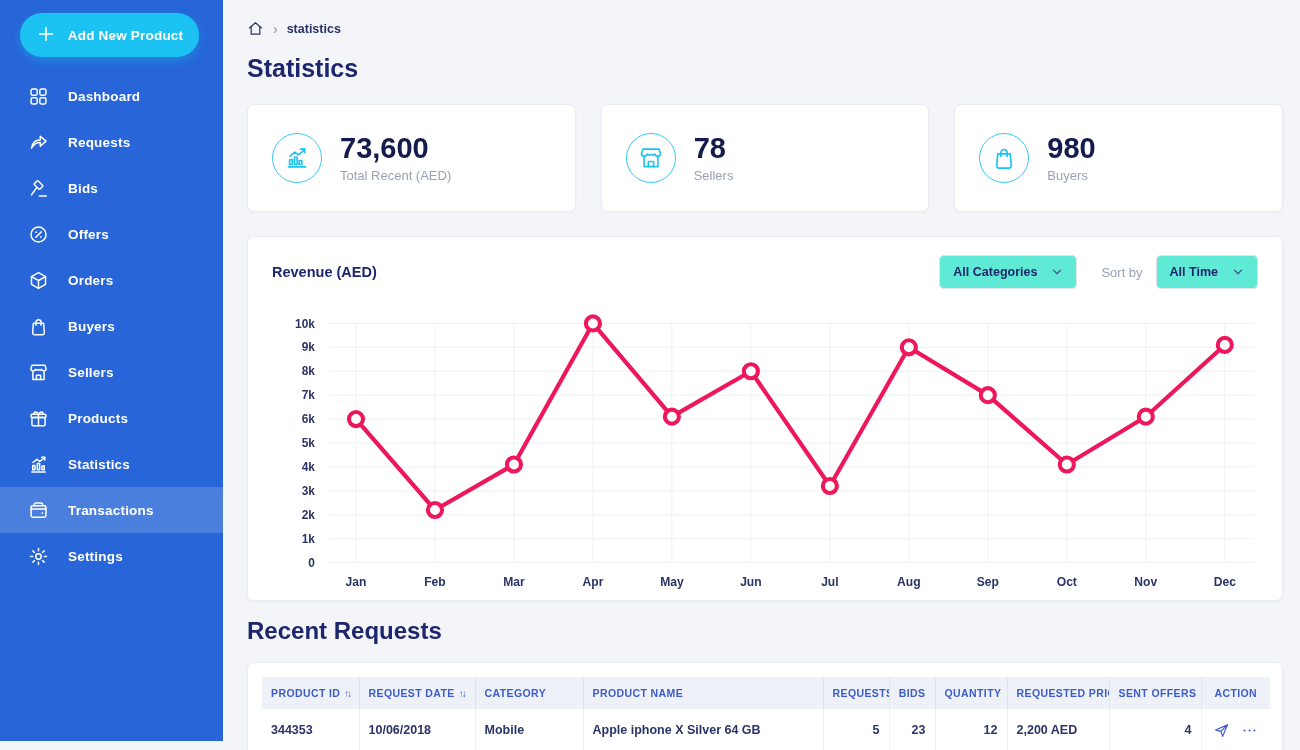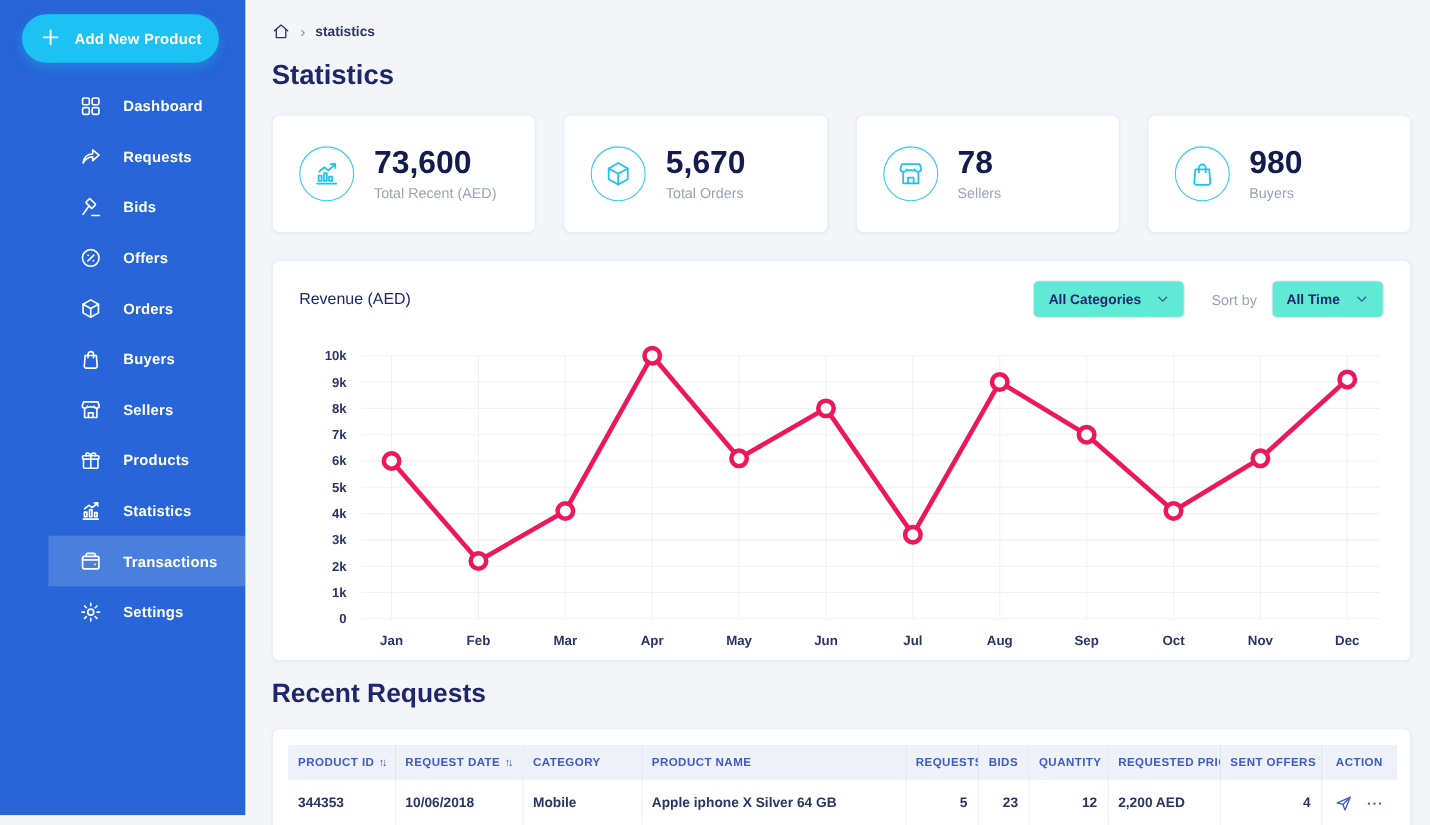--- a/index.html
+++ b/index.html
@@ -18,21 +18,21 @@
   }
   .add-btn {
     margin:13px 24px 16px 20px; height:44px;
     border:none; border-radius:22px;
     background:#1bc2f2; color:#fff;
     font-family:inherit; font-size:13.5px; font-weight:700;
     display:flex; align-items:center; justify-content:center; gap:12px;
     cursor:pointer; letter-spacing:.2px;
     box-shadow:0 4px 10px rgba(27,194,242,.35);
   }
-  .side-nav { display:flex; flex-direction:column;padding-left:44px; }
+  .side-nav { display:flex; flex-direction:column; }
   .side-item {
     display:flex; align-items:center; gap:19px;
     padding:12.5px 16px 12.5px 28px;
     font-size:13.5px; font-weight:700; letter-spacing:.2px;
     cursor:pointer; color:#fff;
   }
   .side-item.active { background:rgba(255,255,255,.17); }
   .side-item .icn { display:flex; width:21px; height:21px; }
   
   .main { flex:1; padding:20px 17px 0 24px; min-width:0; }
@@ -58,21 +58,21 @@
   }
   .card-value { font-size:29px; font-weight:700; color:#141b4d; line-height:1.05; }
   .card-label { font-size:13px; color:#9aa2b4; margin-top:5px; font-weight:400; }
   
   .chart-card {
     background:#fff; border:1px solid #e9edf3; border-radius:7px;
     padding:18px 24px 8px; margin-bottom:16px;
     box-shadow:0 1px 3px rgba(30,40,90,.04);
   }
   .chart-head { display:flex; align-items:center; margin-bottom:10px; }
-  .chart-title { flex:1; font-size:14.5px; font-weight:400; color:#1e266d; }
+  .chart-title { flex:1; font-size:14.5px; font-weight:700; color:#1e266d; }
   .select-box {
     border:1px solid #dfe3ec; border-radius:5px; height:34px;
     display:flex; align-items:center; gap:14px; padding:0 13px;
     font-size:12.5px; font-weight:700; color:#1e266d;
     background:#5eead4; cursor:pointer;
   }
   .select-box .chev { color:#4a548c; display:flex; }
   .sort-label { color:#9aa2b4; font-size:13px; font-weight:400; margin:0 13px 0 24px; }
   .chart-wrap svg { display:block; width:100%; height:auto; }
   
@@ -250,32 +250,20 @@
             <rect x="5.2" y="13.6" width="2.5" height="4.4"></rect>
             <rect x="9.6" y="11.4" width="2.5" height="6.6"></rect>
             <rect x="14" y="14.4" width="2.5" height="3.6"></rect>
             <path d="M5.6 10.2 10 6.5l3.3 2.6 5.6-4.7"></path>
             <path d="M15.4 3.8l3.6-.2.2 3.4"></path>
           </svg>
         </span>
         <span>
           <div class="card-value">73,600</div>
           <div class="card-label">Total Recent (AED)</div>
-        </span>
-      </div>
-      <div class="card">
-        <span class="icon-circle">
-          <svg viewBox="0 0 24 24" width="26" height="26" fill="none" stroke="currentColor" stroke-width="1.5" stroke-linecap="round" stroke-linejoin="round">
-            <path d="M12 3l8 4.5v9L12 21l-8-4.5v-9L12 3z"></path>
-            <path d="M4 7.5l8 4.5 8-4.5M12 12v9"></path>
-          </svg>
-        </span>
-        <span>
-          <div class="card-value">5,670</div>
-          <div class="card-label">Total Orders</div>
         </span>
       </div>
       <div class="card">
         <span class="icon-circle">
           <svg viewBox="0 0 24 24" width="26" height="26" fill="none" stroke="currentColor" stroke-width="1.5" stroke-linecap="round" stroke-linejoin="round">
             <path d="M4.6 3.8h14.8l1.4 4.1a2.7 2.7 0 0 1-5.3.4A2.7 2.7 0 0 1 12 8.7a2.7 2.7 0 0 1-3.5-.4 2.7 2.7 0 0 1-5.3-.4l1.4-4.1z"></path>
             <path d="M5.6 11.3V20h12.8v-8.7"></path>
             <path d="M9.6 20v-4.8h4.8V20"></path>
           </svg>
         </span>

